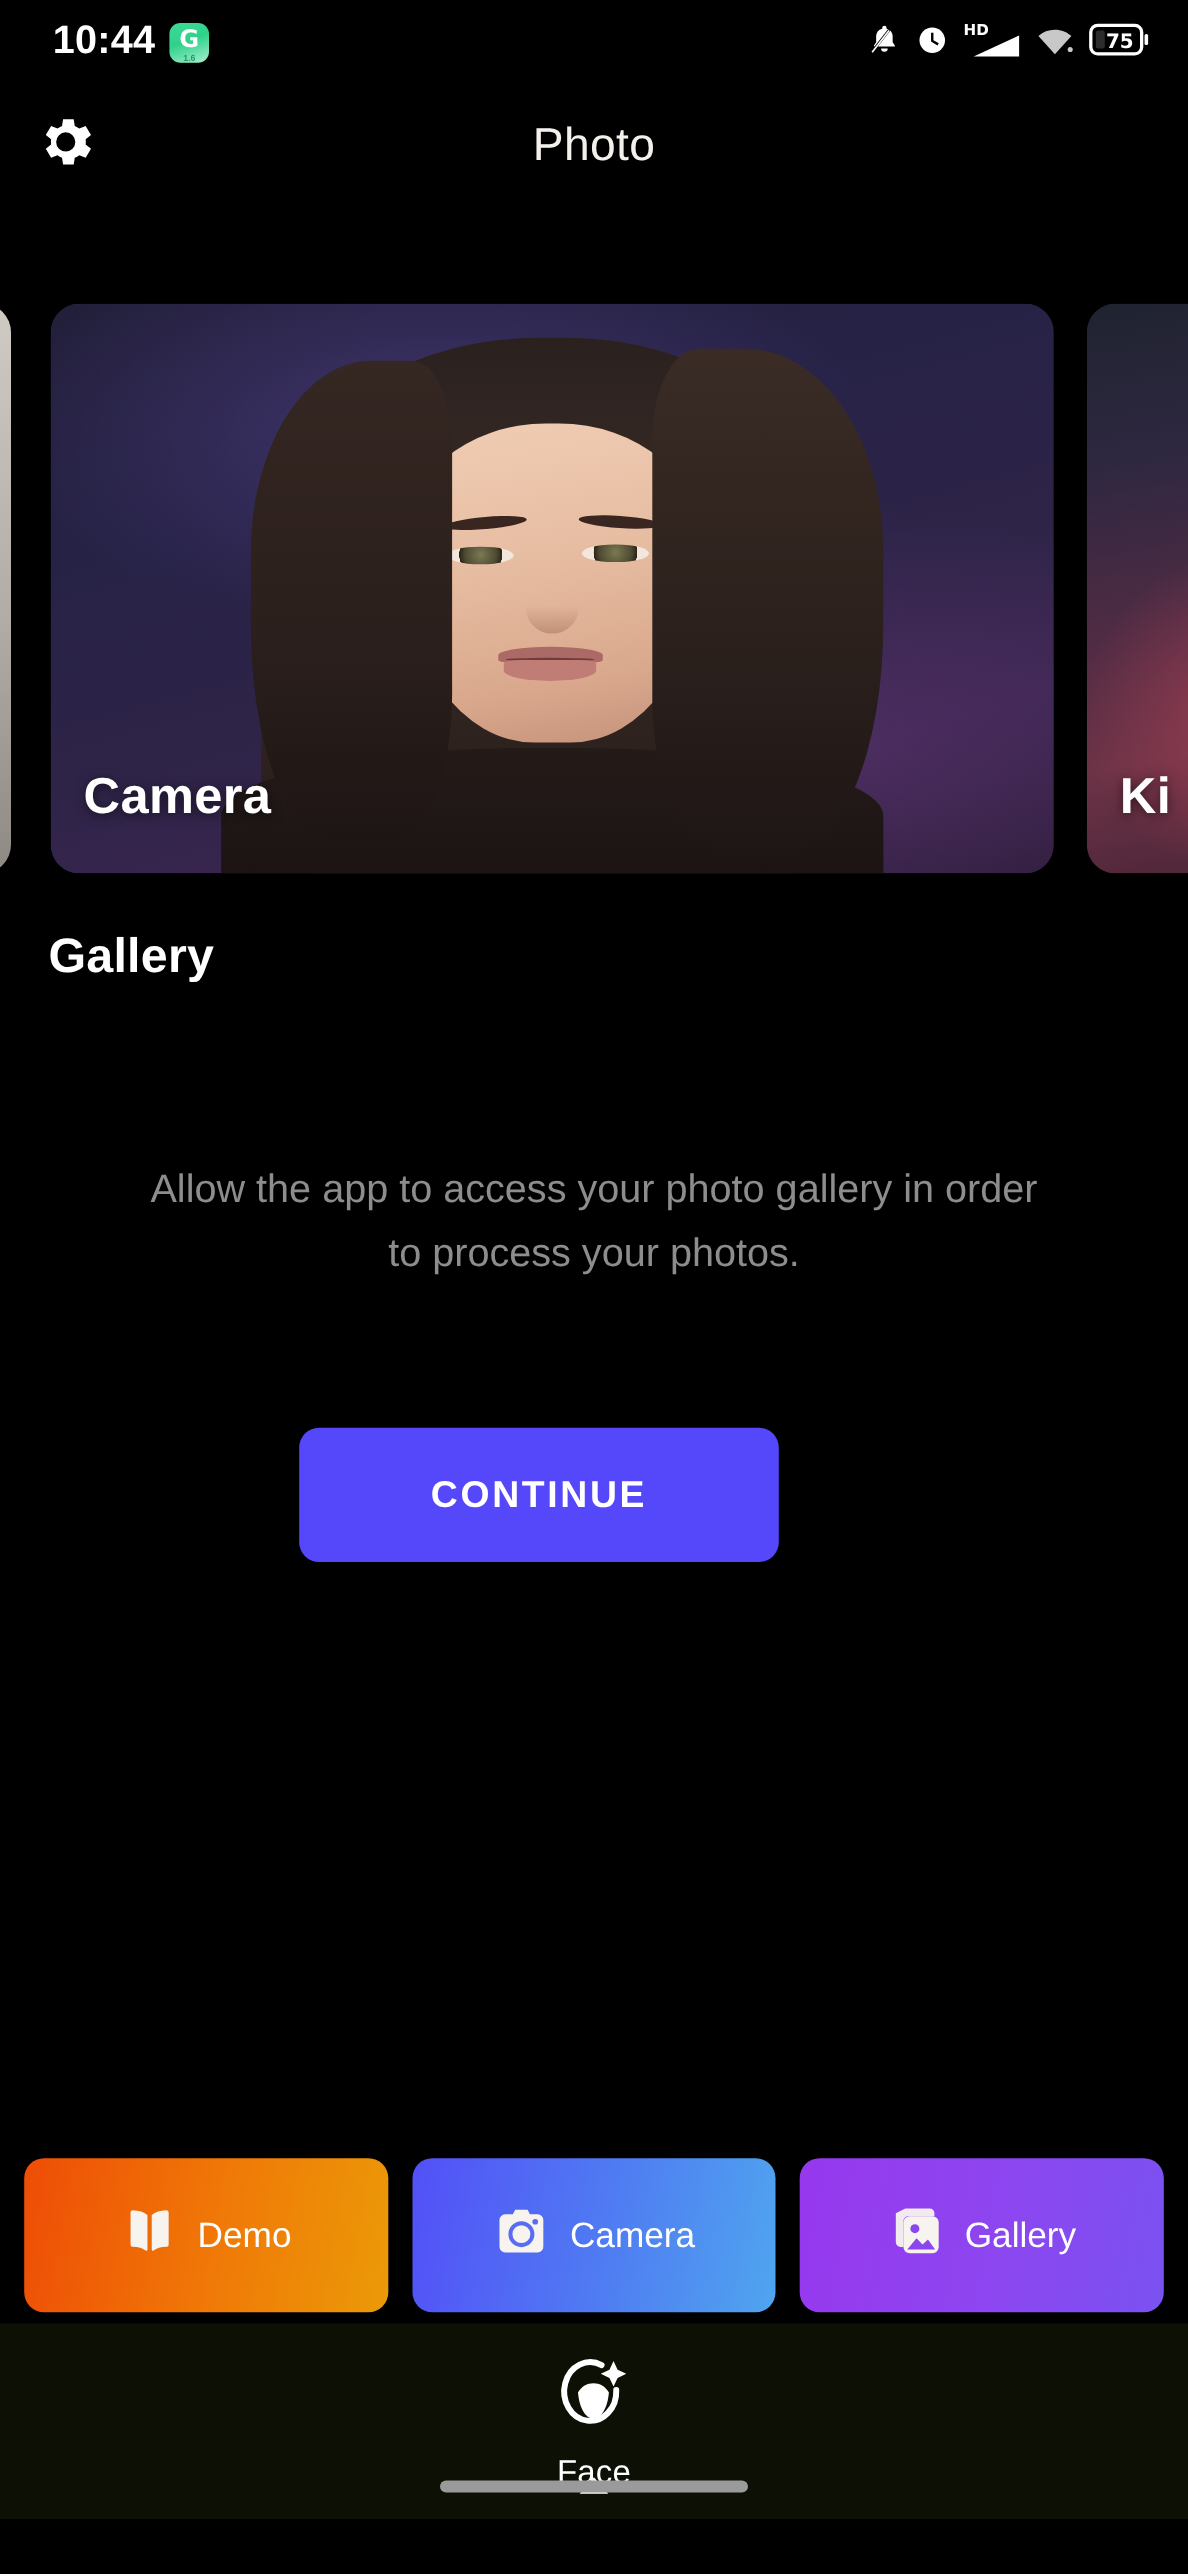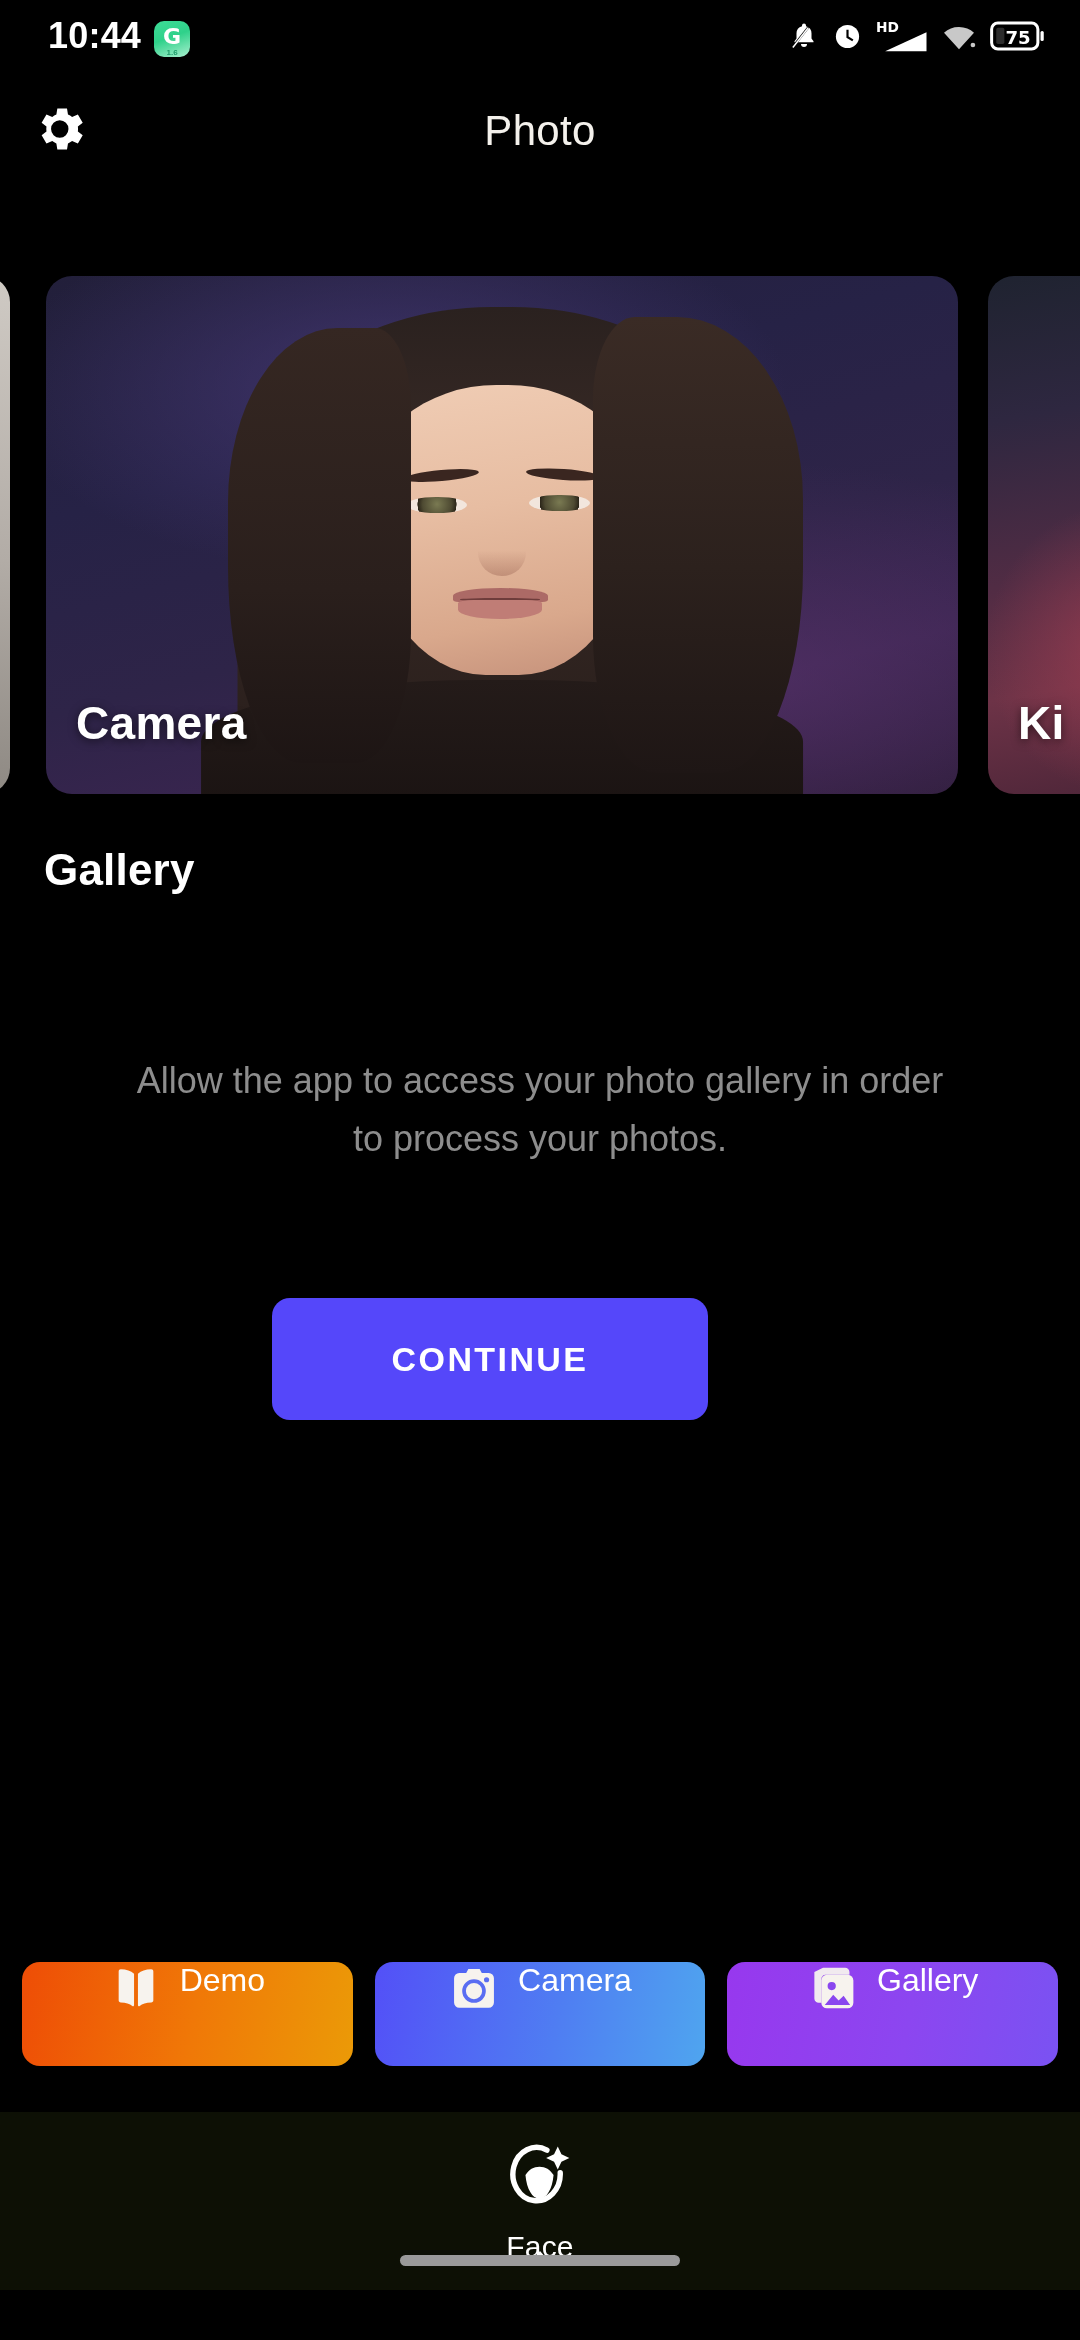--- a/index.html
+++ b/index.html
@@ -159,22 +159,22 @@
     font-size: 34px; font-weight: 600; letter-spacing: 2.4px;
     display: flex; align-items: center; justify-content: center; cursor: pointer;
   }
 
   
   .action-row {
     position: absolute; top: 1962px; left: 0; width: 1080px; height: 114px;
     display: flex; gap: 22px; padding: 0 22px;
   }
   .action-btn {
-    flex: 1; height: 104px; border-radius: 18px; border: none;
-    display: flex; justify-content: center; gap: 18px;
+    flex: 1; height: 140px; border-radius: 18px; border: none;
+    display: flex; align-items: center; justify-content: center; gap: 18px;
     color: #fff; font-family: "Liberation Sans", sans-serif;
     font-size: 32px; font-weight: 500; cursor: pointer; padding: 0 10px;
   }
   .btn-demo   { background: linear-gradient(100deg, #ee4d06 0%, #f07807 52%, #eb9a07 100%); }
   .btn-camera { background: linear-gradient(100deg, #5350f7 0%, #4f7df2 55%, #4fa5ef 100%); }
   .btn-gallery{ background: linear-gradient(100deg, #9738ee 0%, #8c46f0 55%, #7a52f2 100%); }
   .action-btn svg { flex: none; }
 
   
   .bottom-nav {

